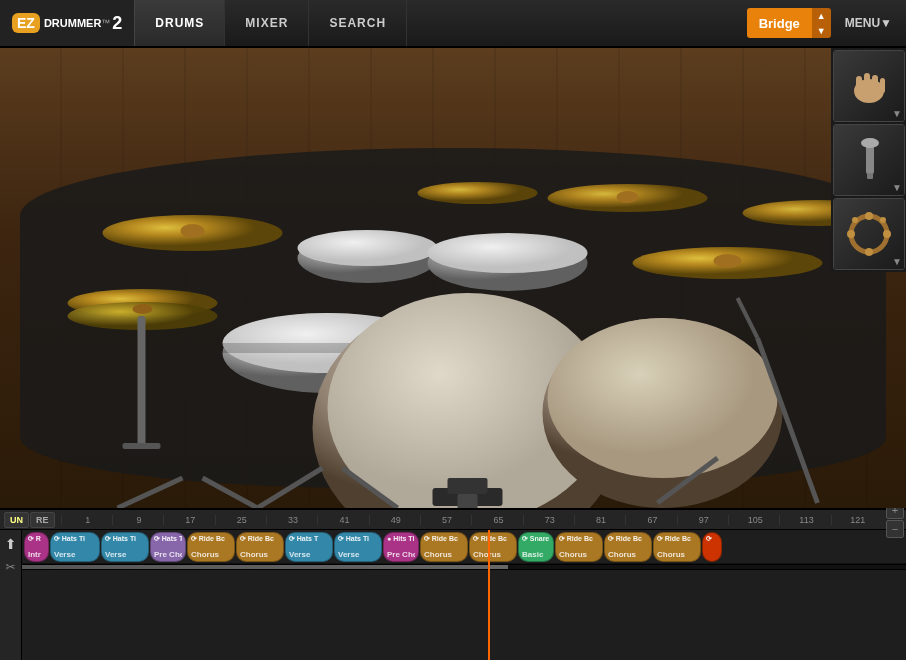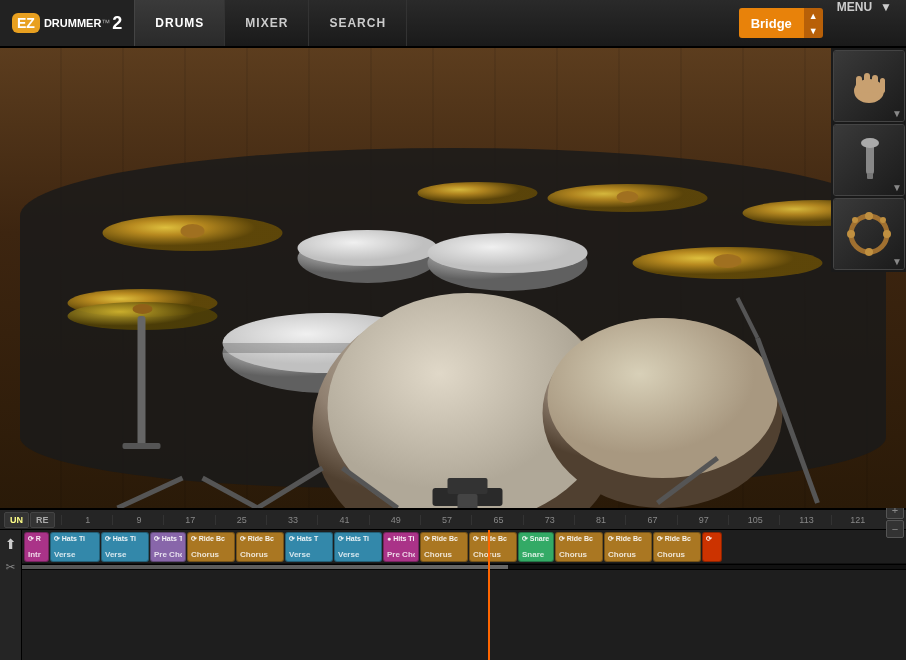--- a/index.html
+++ b/index.html
@@ -35,21 +35,21 @@
       display: flex; align-items: center; gap: 6px; cursor: pointer; height: 30px;
     }
     .preset-arrows {
       display: flex; flex-direction: column; background: #b86008;
       border-radius: 0 3px 3px 0; height: 30px; overflow: hidden;
     }
     .preset-arrow { color: #fff; font-size: 9px; padding: 2px 5px; cursor: pointer; flex: 1; display: flex; align-items: center; }
 
     .menu-btn {
       color: #ccc; font-size: 12px; font-weight: 700; padding: 0 14px;
-      display: flex; gap: 8px; cursor: pointer; height: 100%;
+      display: flex; align-items: center; gap: 0; cursor: pointer; height: 100%;
     }
 
     
     #drum-kit {
       width: 906px; height: 460px; position: relative; overflow: hidden;
       background: linear-gradient(to bottom, #3d2b1a, #2a1a0a);
     }
 
     
     .floor-bg {
@@ -133,21 +133,21 @@
     }
     .track-row {
       display: flex; height: 34px; border-bottom: 1px solid #111;
     }
     .track-clips {
       display: flex; flex: 1; align-items: center; padding: 2px; gap: 1px;
       overflow: hidden; position: relative;
     }
 
     .clip {
-      height: 30px; border-radius: 3px; display: flex; flex-direction: column;
+      height: 30px; border-radius: 10px; display: flex; flex-direction: column;
       justify-content: space-between; padding: 2px 3px; overflow: hidden;
       cursor: pointer; border: 1px solid rgba(0,0,0,0.3); flex-shrink: 0;
     }
     .clip-top { font-size: 7px; color: rgba(255,255,255,0.9); font-weight: 700; white-space: nowrap; overflow: hidden; }
     .clip-bottom { font-size: 8px; color: rgba(255,255,255,0.8); font-weight: 700; white-space: nowrap; overflow: hidden; }
 
     
     .playhead {
       position: absolute; top: 0; bottom: 0; width: 2px; background: #ff6600;
       z-index: 10; pointer-events: none;
@@ -414,21 +414,21 @@
           <div class="clip" style="background:#aa7722; width:48px;">
             <div class="clip-top">⟳ Ride Bc</div>
             <div class="clip-bottom">Chorus</div>
           </div>
           <div class="clip" style="background:#aa7722; width:48px;">
             <div class="clip-top">⟳ Ride Bc</div>
             <div class="clip-bottom">Chorus</div>
           </div>
           <div class="clip" style="background:#33aa66; width:36px;">
             <div class="clip-top">⟳ Snare C</div>
-            <div class="clip-bottom">Snare</div>
+            <div class="clip-bottom">Basic</div>
           </div>
           <div class="clip" style="background:#aa7722; width:48px;">
             <div class="clip-top">⟳ Ride Bc</div>
             <div class="clip-bottom">Chorus</div>
           </div>
           <div class="clip" style="background:#aa7722; width:48px;">
             <div class="clip-top">⟳ Ride Bc</div>
             <div class="clip-bottom">Chorus</div>
           </div>
           <div class="clip" style="background:#aa7722; width:48px;">

